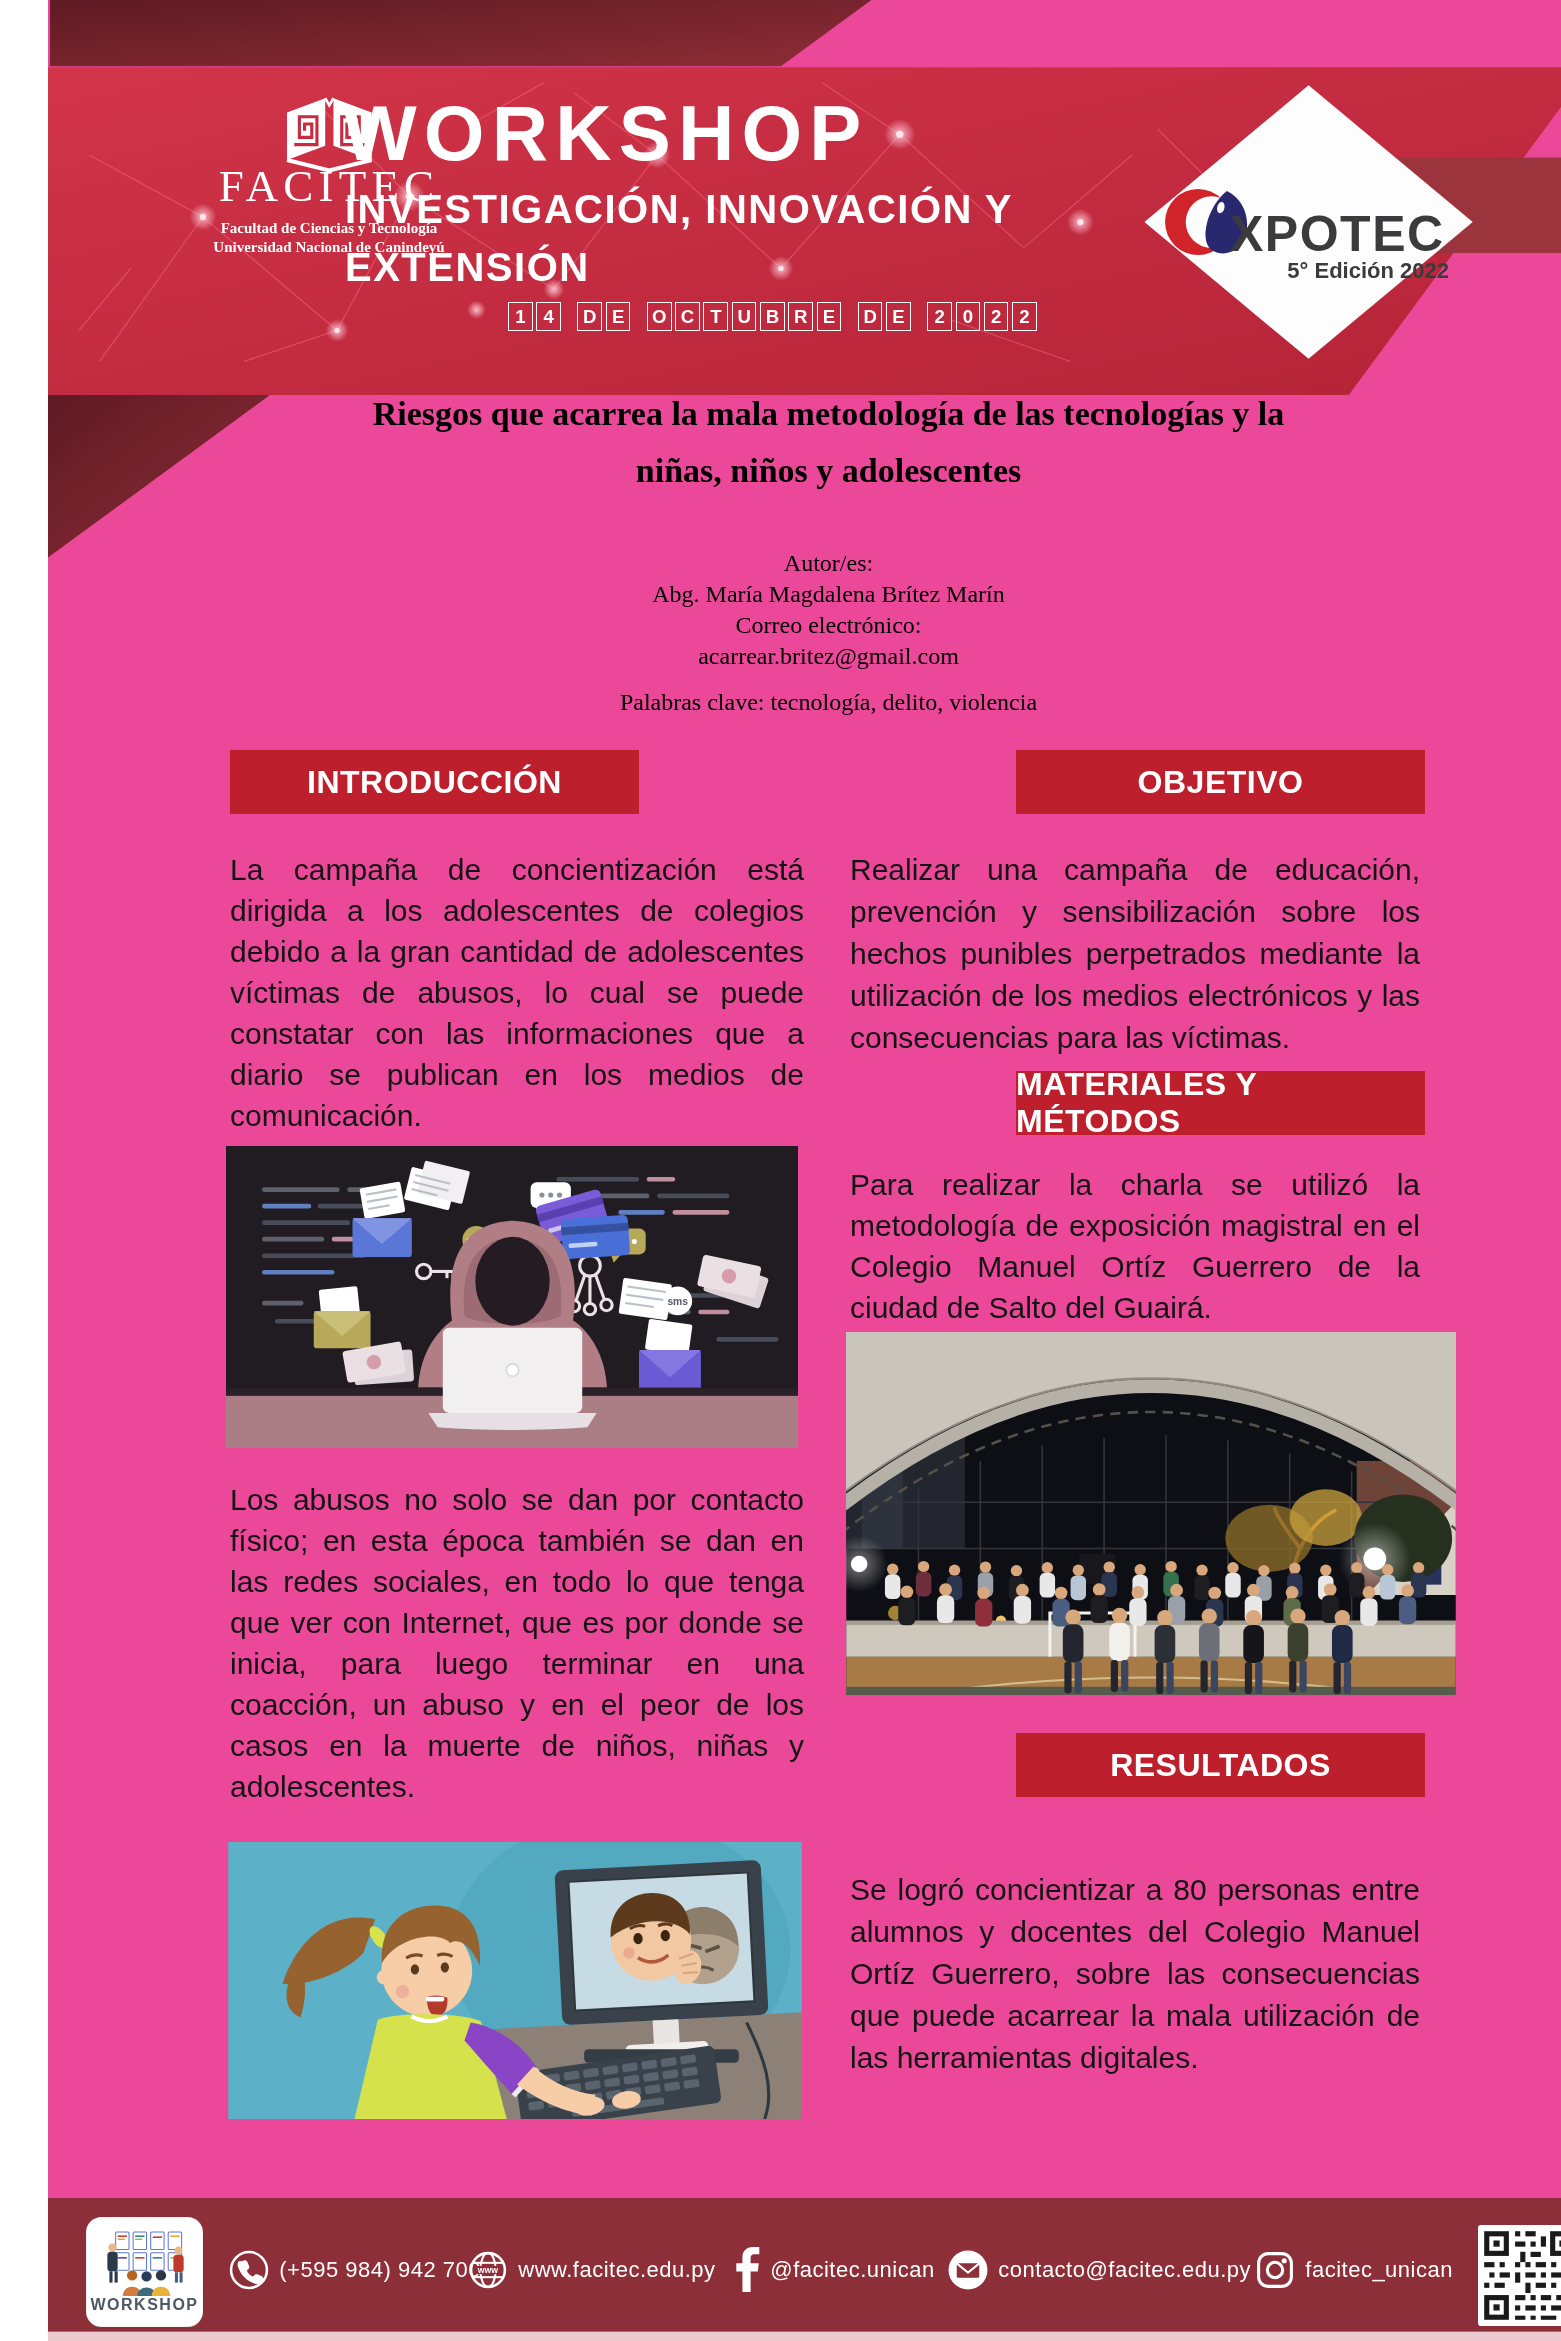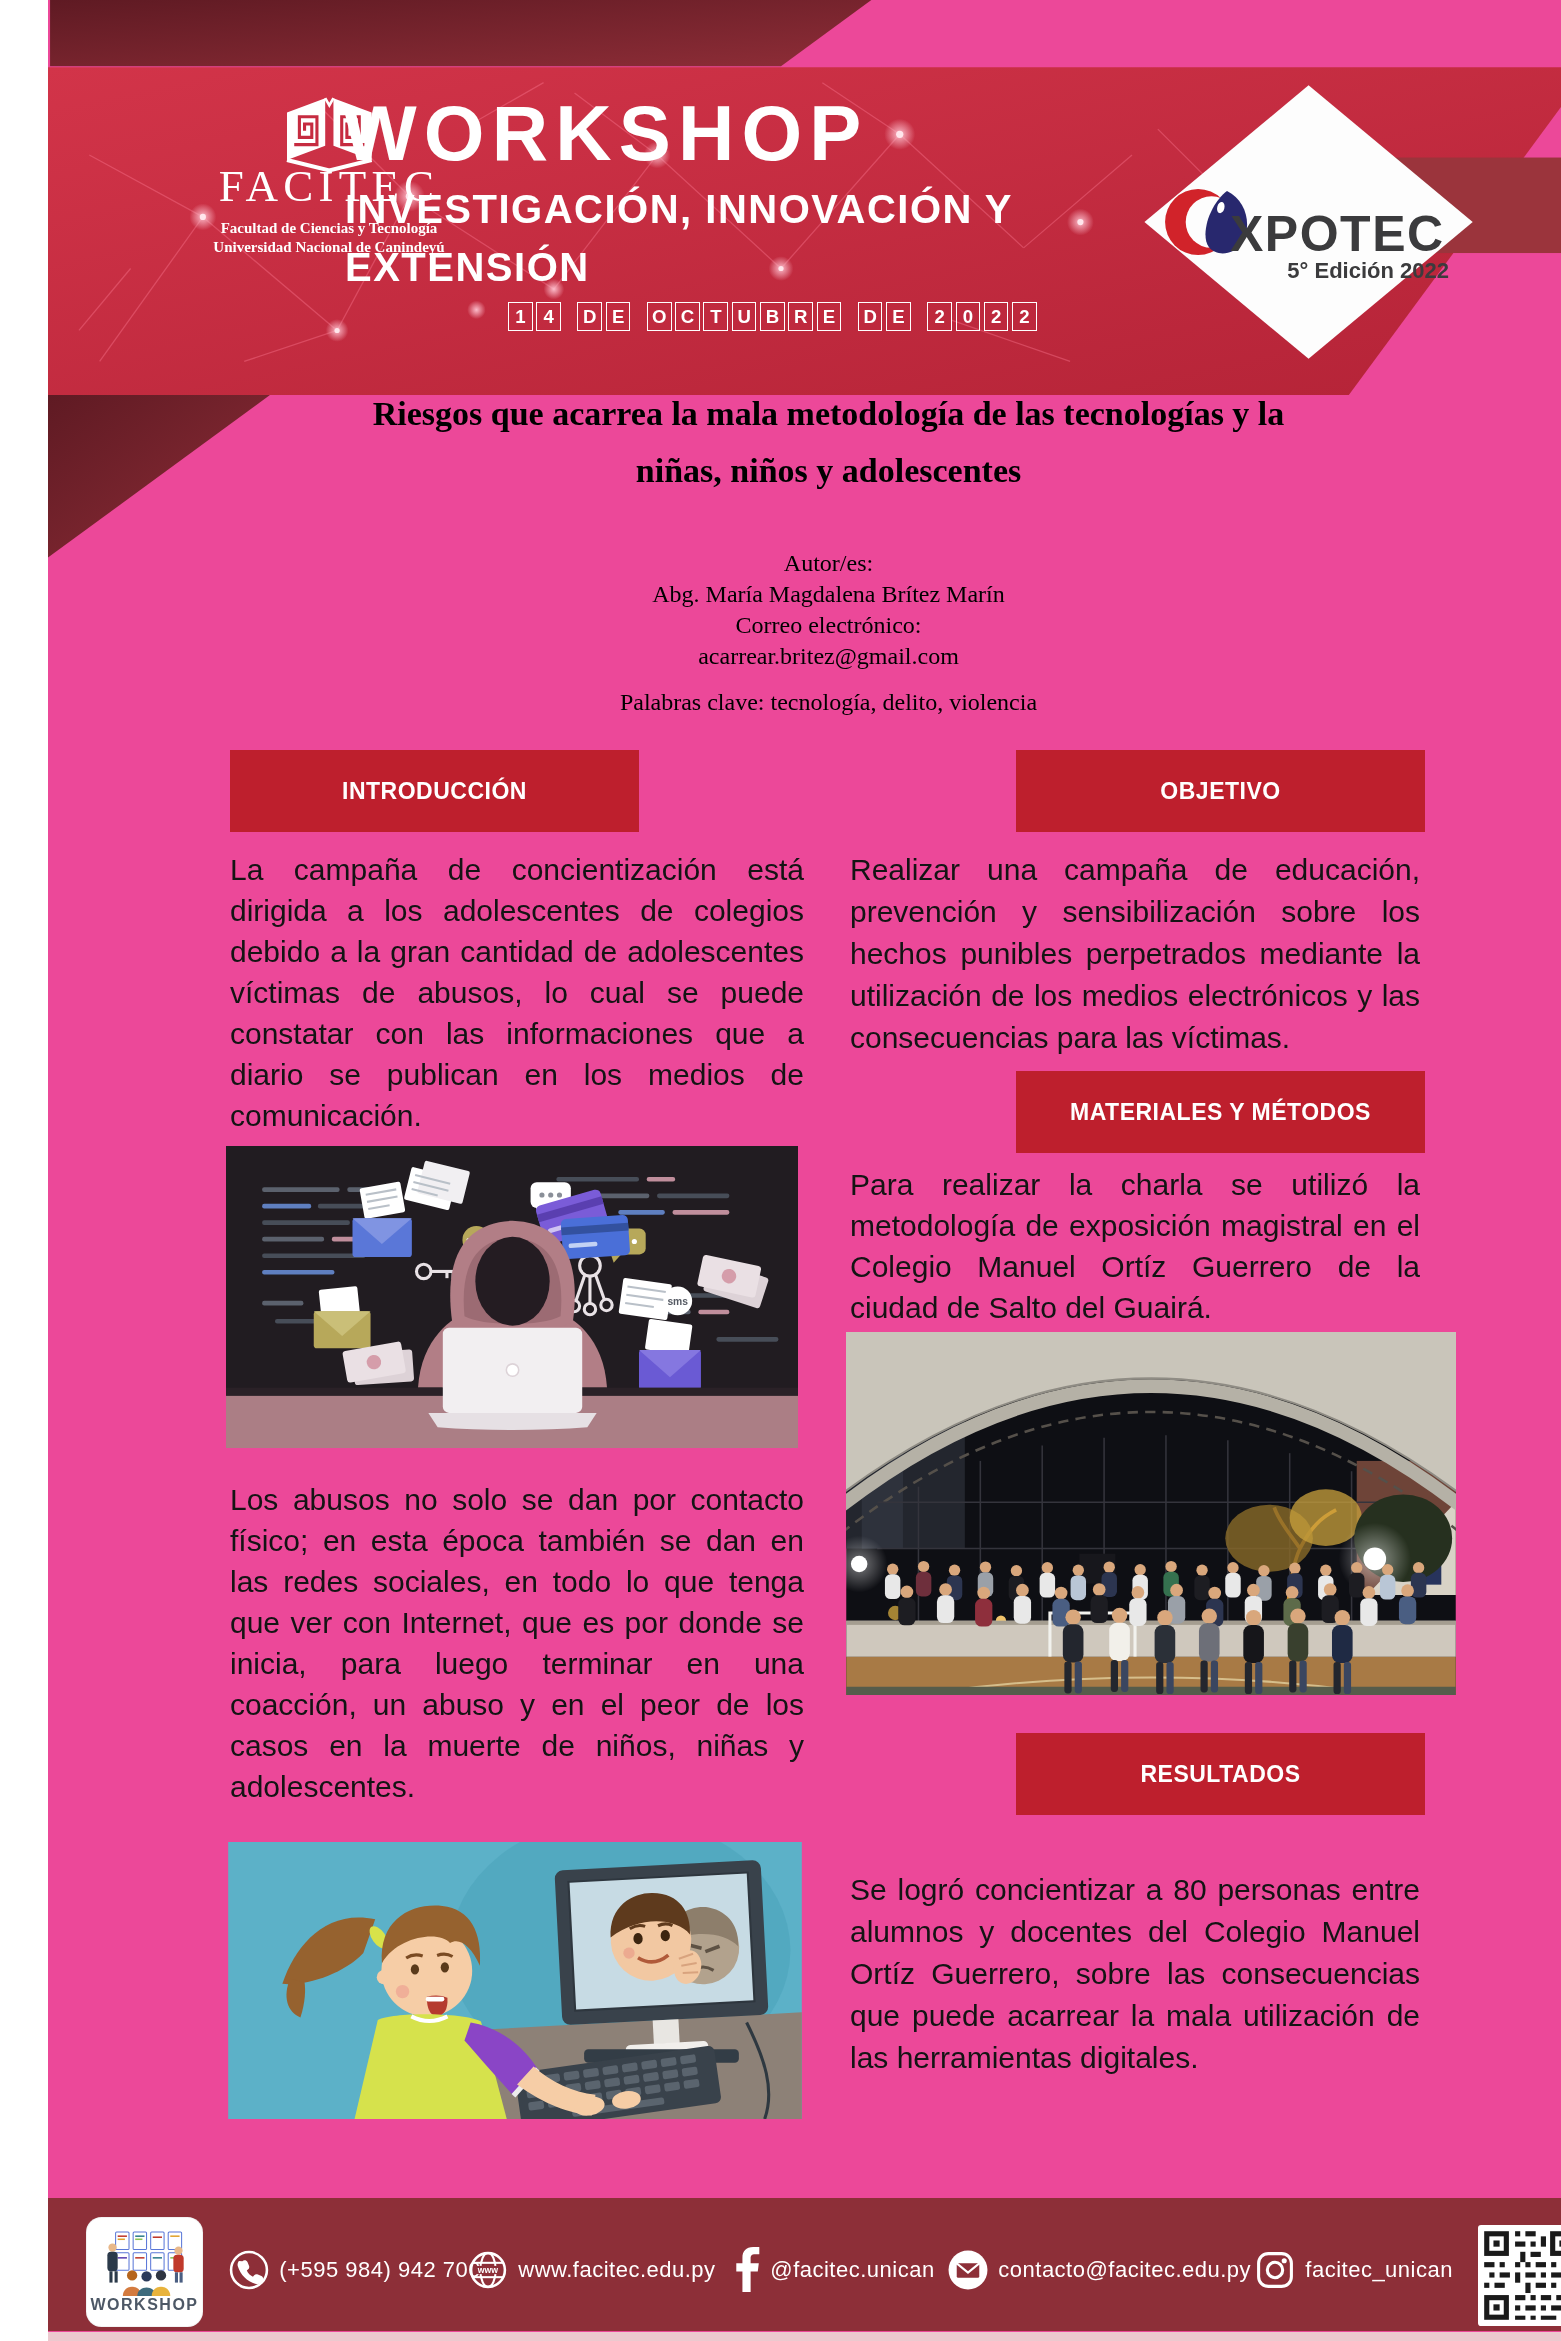--- a/index.html
+++ b/index.html
@@ -14,22 +14,22 @@
   .ws-date .ch{display:inline-flex;align-items:center;justify-content:center;
       min-width:15.5px;height:27px;padding:0 3.6px;border:1.5px solid #fff;color:#fff;
       font-size:18.6px;font-weight:700;}
   .ws-date .sp{width:9.3px;}
   
   .doc-title{font-family:"Liberation Serif",serif;font-weight:700;font-size:34px;line-height:57px;
       color:#000;text-align:center;width:100%;}
   .meta{font-family:"Liberation Serif",serif;font-size:24px;line-height:31px;color:#000;text-align:center;width:100%;}
   .meta b{font-weight:400;}
   
-  .sec-box{background:#be1f2d;color:#fff;font-weight:700;font-size:23px;letter-spacing:0.5px;
-      display:flex;align-items:center;justify-content:center;width:409px;height:82px;}
+  .sec-box{background:#be1f2d;color:#fff;font-weight:700;font-size:32px;letter-spacing:0.5px;
+      display:flex;align-items:center;justify-content:center;width:409px;height:64px;}
   .para{font-size:30px;line-height:41px;color:#141414;text-align:justify;}
   .para2{line-height:42px;}
   
   .footer-band{background:#8d2f38;}
   .f-text{color:#fff;font-size:22px;letter-spacing:0.5px;white-space:nowrap;}
   .ws-card{background:#fff;border-radius:15.5px;display:flex;flex-direction:column;align-items:center;justify-content:flex-end;
       box-shadow:0 0 0 1px rgba(0,0,0,.05) inset;}
   .ws-card-label{font-size:16px;font-weight:700;color:#4d5866;letter-spacing:1.5px;margin-bottom:13.4px;}
   .frow{display:flex;align-items:center;gap:9.3px;}
 </style>

